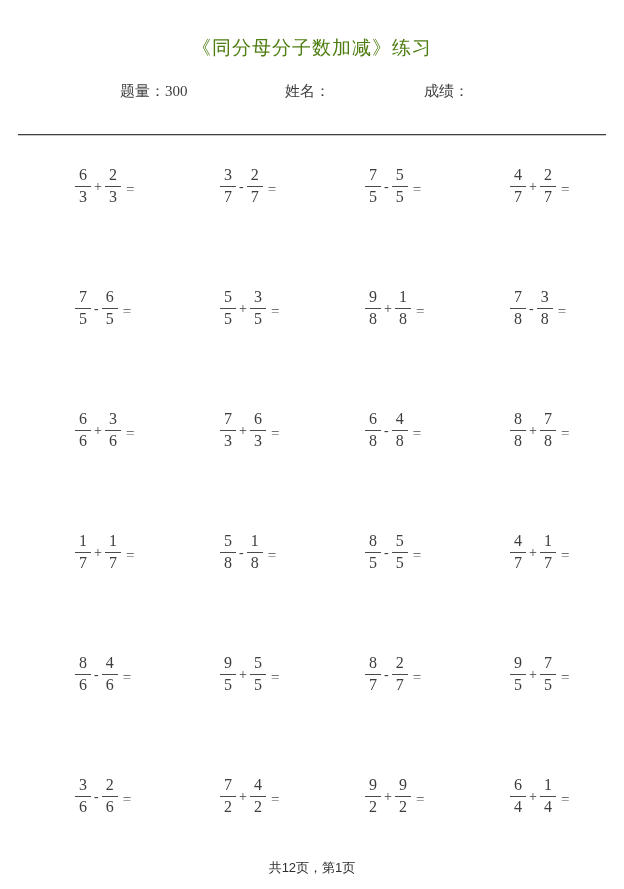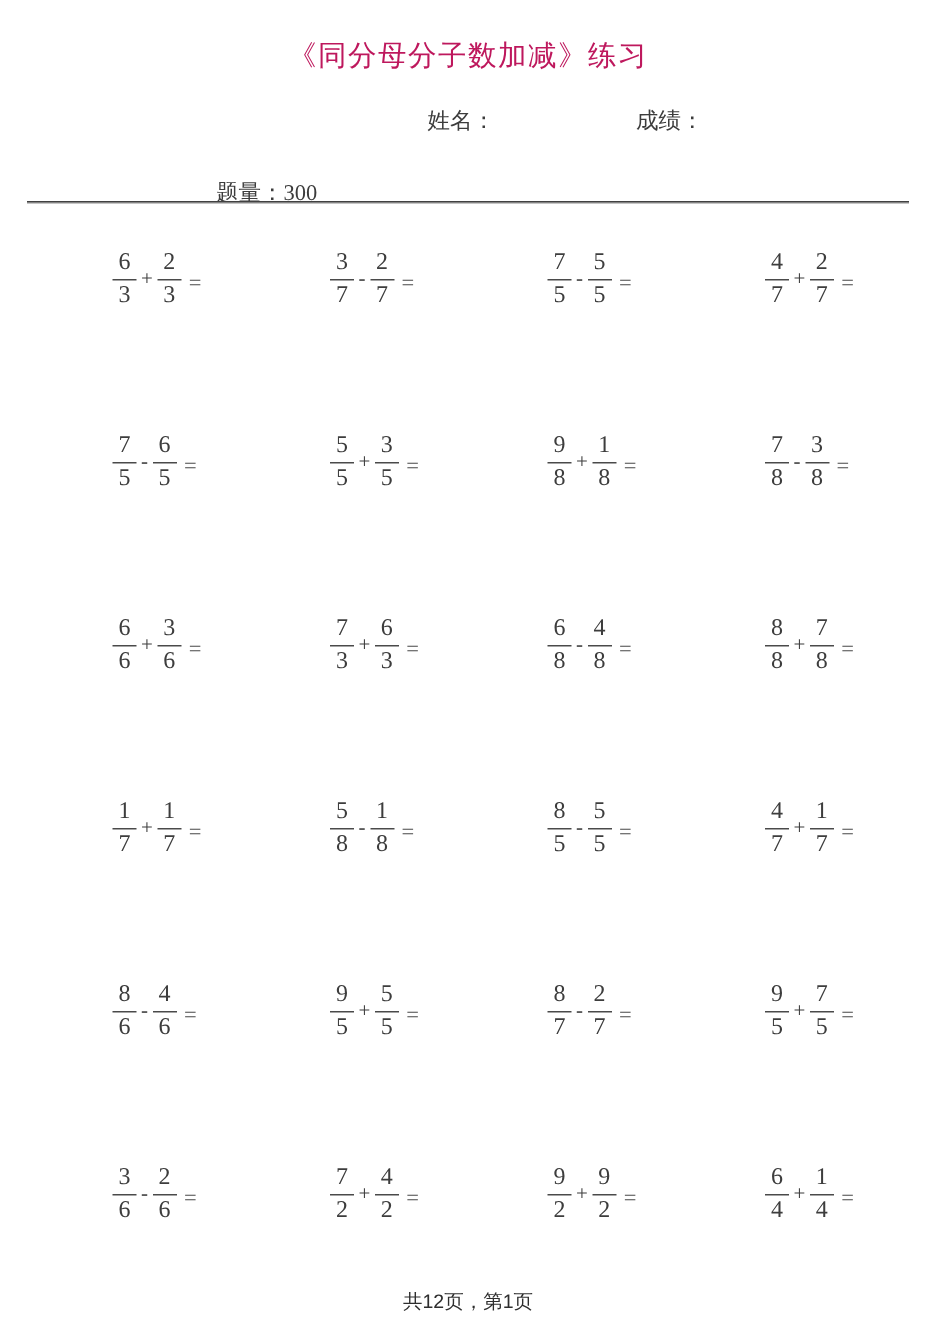--- a/index.html
+++ b/index.html
@@ -7,37 +7,37 @@
     width: 624px; height: 889px;
     background: #ffffff;
     overflow: hidden;
   }
   body {
     position: relative;
     font-family: "Liberation Sans", sans-serif;
     color: #333333;
   }
   .title {
-    padding-top: 24px;
+    padding-top: 35px;
     text-align: center;
     font-size: 19px;
     letter-spacing: 1px;
-    color: #be185d;
+    color: #4d7c0f;
     font-family: "Liberation Sans", sans-serif;
   }
   .header-row {
     position: relative;
     height: 20px;
     margin-top: 21px;
     font-size: 15px;
     color: #3c3c3c;
     font-family: "Liberation Serif", serif;
   }
   .header-item { position: absolute; top: 0; white-space: nowrap; }
-  .header-item.quantity { left: 144px; margin-top: 48px; }
+  .header-item.quantity { left: 120px; }
   .header-item.name     { left: 285px; }
   .header-item.score    { left: 424px; text-align: right; }
   .divider {
     position: absolute;
     left: 18px; right: 18px; top: 134px;
     height: 2px;
     background: #414141;
     border-bottom: 1px solid #c6c6c6;
   }
   .grid {

